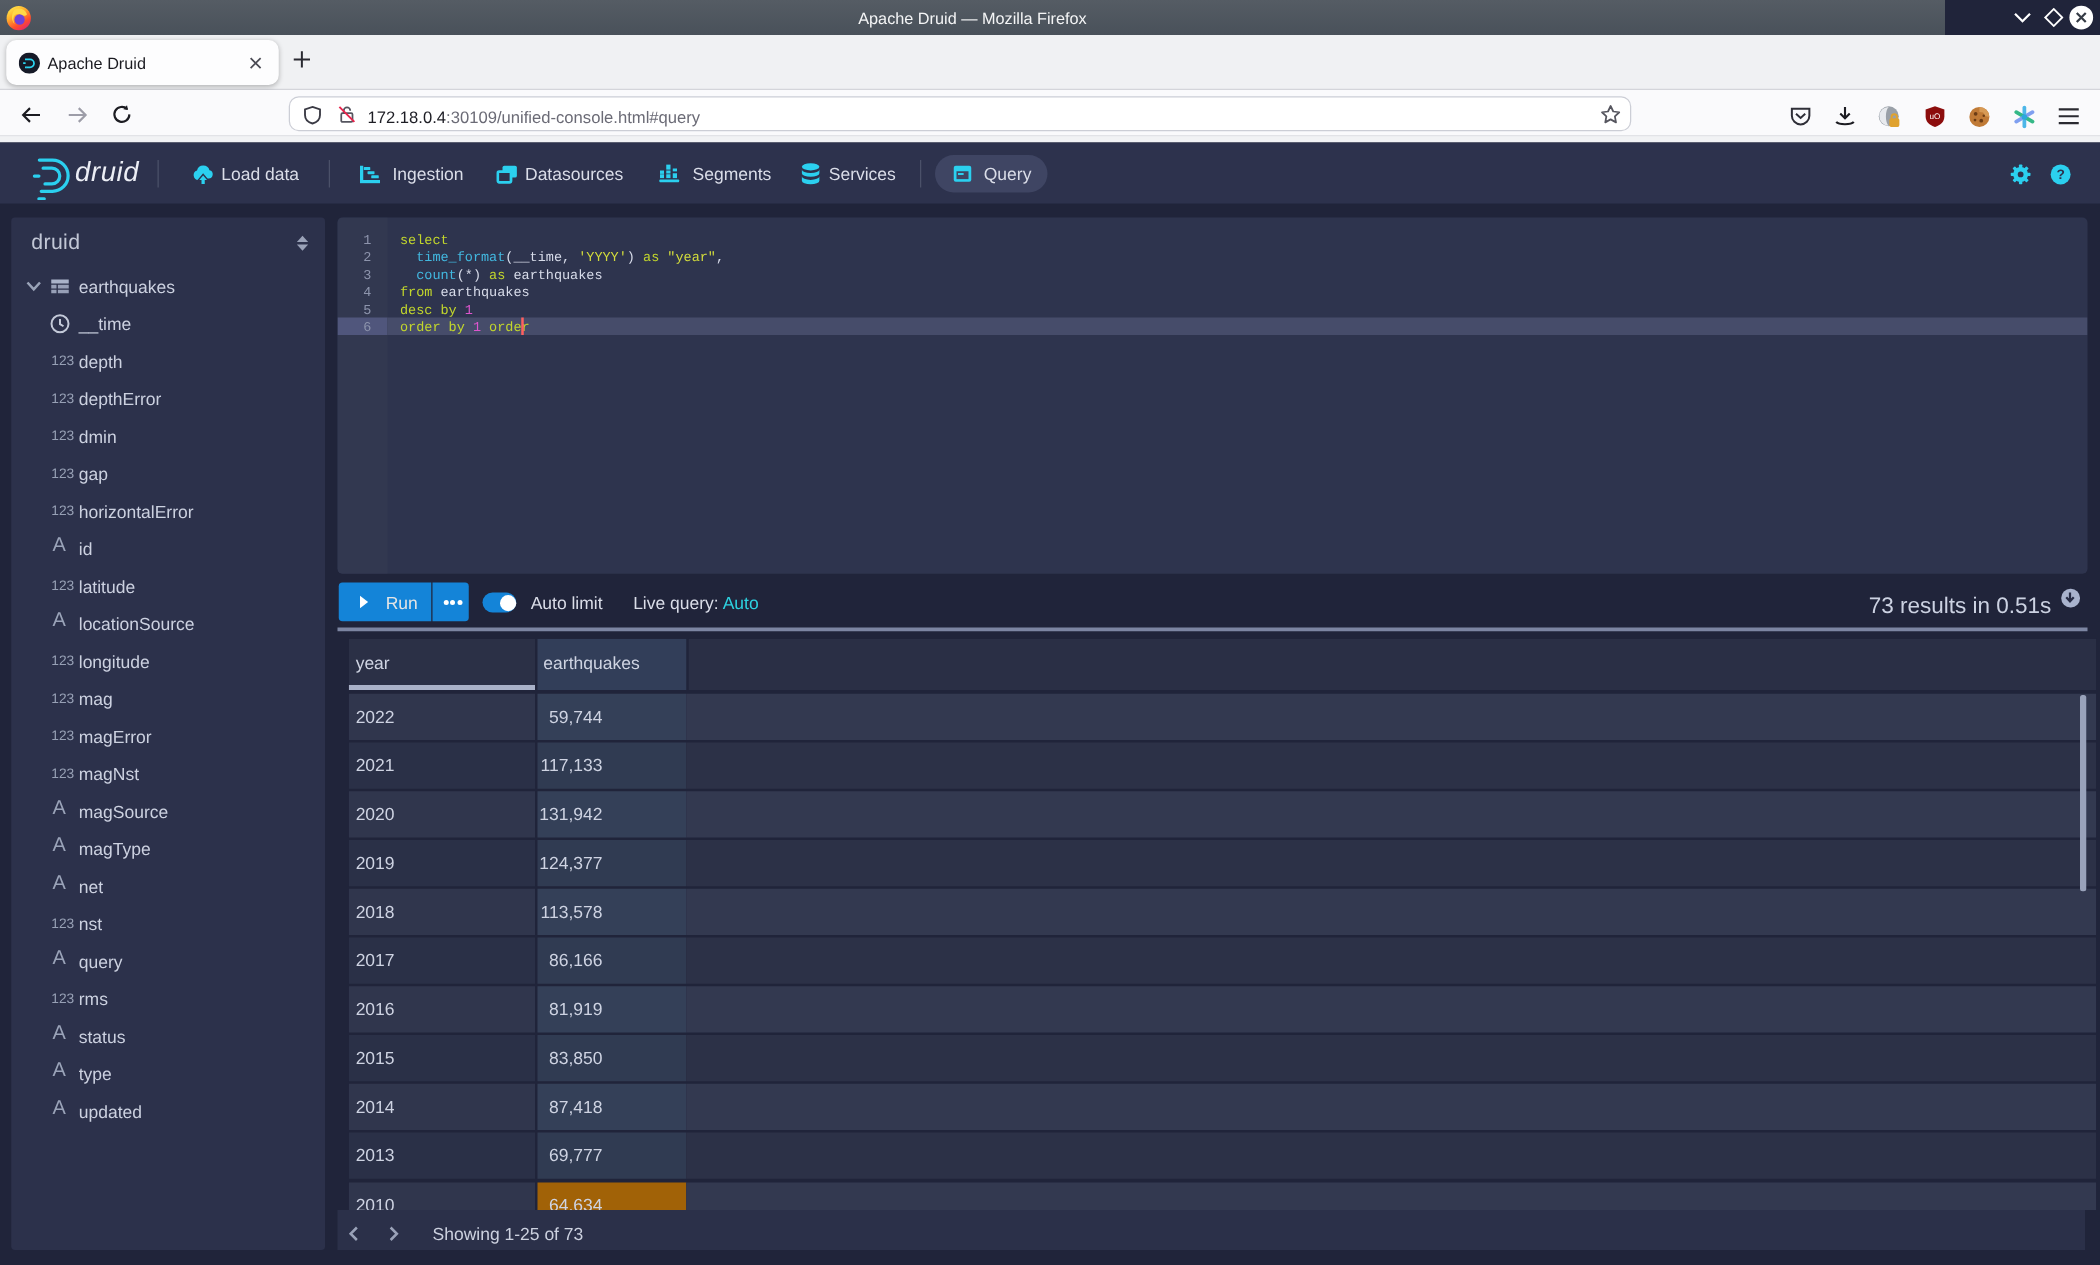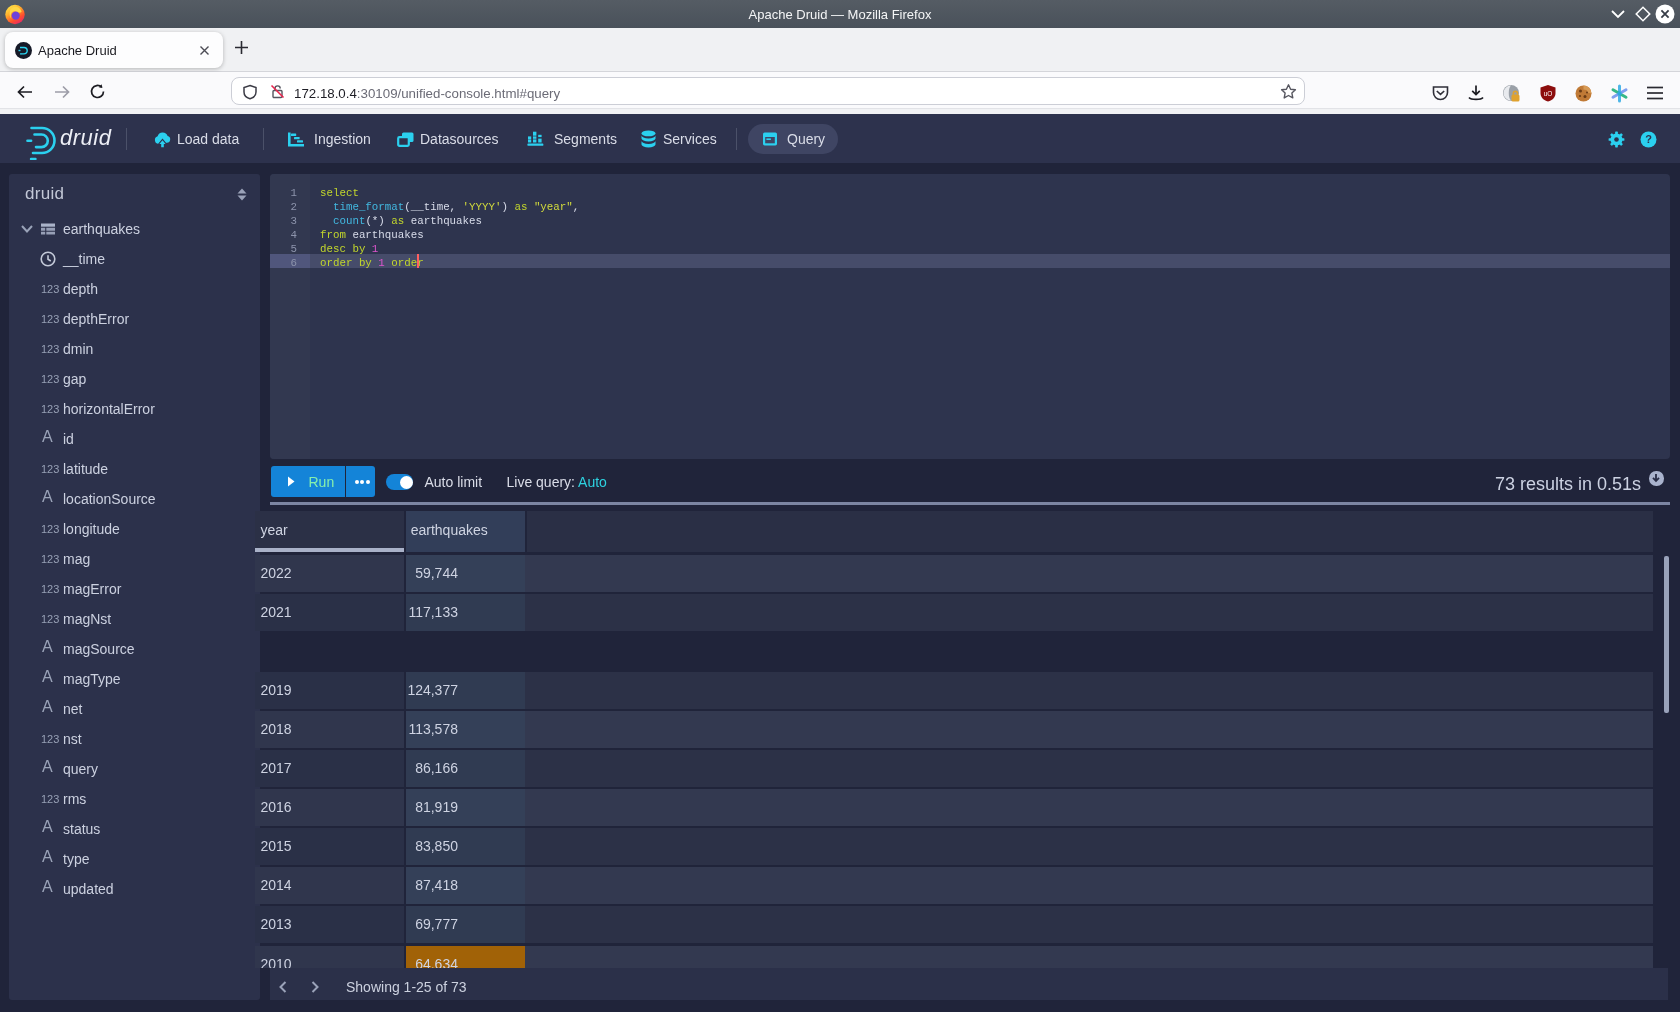--- a/index.html
+++ b/index.html
@@ -1,16 +1,16 @@
 <!DOCTYPE html>
 <html><head><meta charset="utf-8"><style>
 *{margin:0;padding:0;box-sizing:border-box}
 html,body{width:1680px;height:1012px;overflow:hidden;background:#20243a;font-family:"Liberation Sans",sans-serif}
 .abs{position:absolute}
-#titlebar{position:absolute;left:0;top:0;width:1680px;height:28px;background:linear-gradient(#555c64,#49515a)}
+#titlebar{position:absolute;left:0;top:0;width:1556px;height:28px;background:linear-gradient(#555c64,#49515a)}
 #titlebar .wtitle{position:absolute;left:0;right:0;top:6.5px;text-align:center;color:#f4f5f6;font-size:13px}
 #tabstrip{position:absolute;left:0;top:28px;width:1680px;height:44px;background:#f0f1f3;border-bottom:1px solid #d4d5da}
 #tab{position:absolute;left:5px;top:4px;width:218px;height:36px;background:#fdfdfe;border-radius:8px;box-shadow:0 1px 4px rgba(0,0,0,.25)}
 #tab .ttitle{position:absolute;left:33px;top:11px;font-size:13px;color:#1b1b21}
 #toolbar{position:absolute;left:0;top:72px;width:1680px;height:36px;background:#fafafc}
 #tbstrip2{position:absolute;left:0;top:108px;width:1680px;height:6px;background:#f1f2f4;border-top:1px solid #e2e3e7}
 #urlbar{position:absolute;left:231px;top:77px;width:1074px;height:28px;background:#fff;border:1px solid #ccced6;border-radius:8px}
 #urltext{position:absolute;left:294px;top:86px;font-size:13.3px;color:#6b6b76}
 #urltext b{font-weight:400;color:#1d1d24}
 #appheader{position:absolute;left:0;top:114px;width:1680px;height:49px;background:#2d324d}
@@ -23,21 +23,21 @@
 .trow .lbl{position:absolute;left:54px;top:7px}
 .trow .num{position:absolute;left:32px;top:9px;font-size:11px;color:#97a0b5;letter-spacing:0}
 .trow .astr{position:absolute;left:33px;top:4px;font-size:16px;color:#9aa3b8}
 #editor{position:absolute;left:270px;top:11px;width:1400px;height:284.5px;background:#2e344e;border-radius:4px;overflow:hidden}
 #gutter{position:absolute;left:0;top:0;width:40px;height:284.5px;background:#323850}
 .lnum{position:absolute;left:0;width:27px;text-align:right;font-family:"Liberation Mono",monospace;font-size:10.8px;color:#8d94ac;line-height:14px}
 .cline{position:absolute;left:50px;font-family:"Liberation Mono",monospace;font-size:10.8px;line-height:14px;white-space:pre;color:#d8dcea}
 .kw{color:#c2d62c}.fn{color:#42b8e0}.str{color:#d3dc3c}.nm{color:#dd55cd}
 #runbar{position:absolute;left:270px;top:295px;width:1400px;height:44px}
 #splitline{position:absolute;left:270px;top:339px;width:1400px;height:2.5px;background:#7c85a2}
-#rtable{position:absolute;left:255px;top:348px;width:1398px;height:457px;overflow:hidden}
+#rtable{position:absolute;left:279px;top:348px;width:1398px;height:457px;overflow:hidden}
 .hcell{position:absolute;top:0;height:41px;font-size:14px;color:#cfd4e2}
 .rrow{position:absolute;left:0;width:1398px;height:37.1px}
 .c1{position:absolute;left:0;top:0;width:148.7px;height:100%}
 .c2{position:absolute;left:150.7px;top:0;width:119.3px;height:100%}
 .c3{position:absolute;left:270px;top:0;right:0;height:100%}
 .yv{position:absolute;left:5.5px;top:10px;font-size:14px;color:#ced3e2}
 .ev{position:absolute;right:67px;top:10px;font-size:14px;color:#ced3e2}
 #footer{position:absolute;left:270px;top:805px;width:1398px;height:32px;background:#2b3049}
 #scrollthumb{position:absolute;left:1664px;top:393px;width:4.5px;height:157px;background:#99a2ba;border-radius:2px}
 </style></head><body>
@@ -367,21 +367,21 @@
 <div class="cline" style="top:67.5px"><span class="kw">desc by</span> <span class="nm">1</span></div>
 <div class="cline" style="top:81.5px"><span class="kw">order by</span> <span class="nm">1</span> <span class="kw">order</span></div>
 <div class="abs" style="left:147px;top:80px;width:2px;height:14px;background:#ff6060"></div>
 </div>
   <div id="runbar">
 <div class="abs" style="left:1px;top:8px;width:73.5px;height:30.5px;background:#1484d8;border-radius:3px 0 0 3px"></div>
 <div class="abs" style="left:76px;top:8px;width:28.5px;height:30.5px;background:#1484d8;border-radius:0 3px 3px 0"></div>
 <svg class="abs" style="left:17px;top:17.5px" width="8" height="11" viewBox="0 0 8 11">
         <path d="M1 0.5 L7.5 5.5 L1 10.5Z" fill="#fff"></path>
       </svg>
-<div class="abs" style="left:38.5px;top:15.5px;font-size:14px;color:#86efac">Run</div>
+<div class="abs" style="left:38.5px;top:15.5px;font-size:14px;color:#e5e5e5">Run</div>
 <div class="abs" style="left:84.5px;top:21.5px;width:17px;height:4.5px">
         <i style="position:absolute;left:0;width:4.2px;height:4.2px;border-radius:50%;background:#fff"></i>
         <i style="position:absolute;left:5.8px;width:4.2px;height:4.2px;border-radius:50%;background:#fff"></i>
         <i style="position:absolute;left:11.6px;width:4.2px;height:4.2px;border-radius:50%;background:#fff"></i>
       </div>
 <div class="abs" style="left:116px;top:16px;width:27px;height:16px;background:#1484d8;border-radius:8px"></div>
 <div class="abs" style="left:129.5px;top:17.5px;width:13px;height:13px;background:#fff;border-radius:50%"></div>
 <div class="abs" style="left:154.5px;top:15.5px;font-size:14px;color:#dadde8">Auto limit</div>
 <div class="abs" style="left:236.5px;top:15.5px;font-size:14px;color:#dadde8">Live query: <span style="color:#2dd2e0">Auto</span></div>
 <div class="abs" style="right:29px;top:15.5px;font-size:18px;color:#ccd2e2">73 results in 0.51s</div>
@@ -412,20 +412,29 @@
       </div>
 <div class="rrow" style="top:82.6px">
         <div class="c1" style="background:#2a3047">
           <span class="yv">2021</span>
         </div>
         <div class="c2" style="background:#303b52">
           <span class="ev">117,133</span>
         </div>
         <div class="c3" style="background:#2c3147"></div>
       </div>
+<div class="rrow" style="top:121.7px">
+        <div class="c1" style="background:#30364d">
+          <span class="yv">2020</span>
+        </div>
+        <div class="c2" style="background:#344058">
+          <span class="ev">131,942</span>
+        </div>
+        <div class="c3" style="background:#333950"></div>
+      </div>
 <div class="rrow" style="top:160.8px">
         <div class="c1" style="background:#2a3047">
           <span class="yv">2019</span>
         </div>
         <div class="c2" style="background:#303b52">
           <span class="ev">124,377</span>
         </div>
         <div class="c3" style="background:#2c3147"></div>
       </div>
 <div class="rrow" style="top:199.9px">

